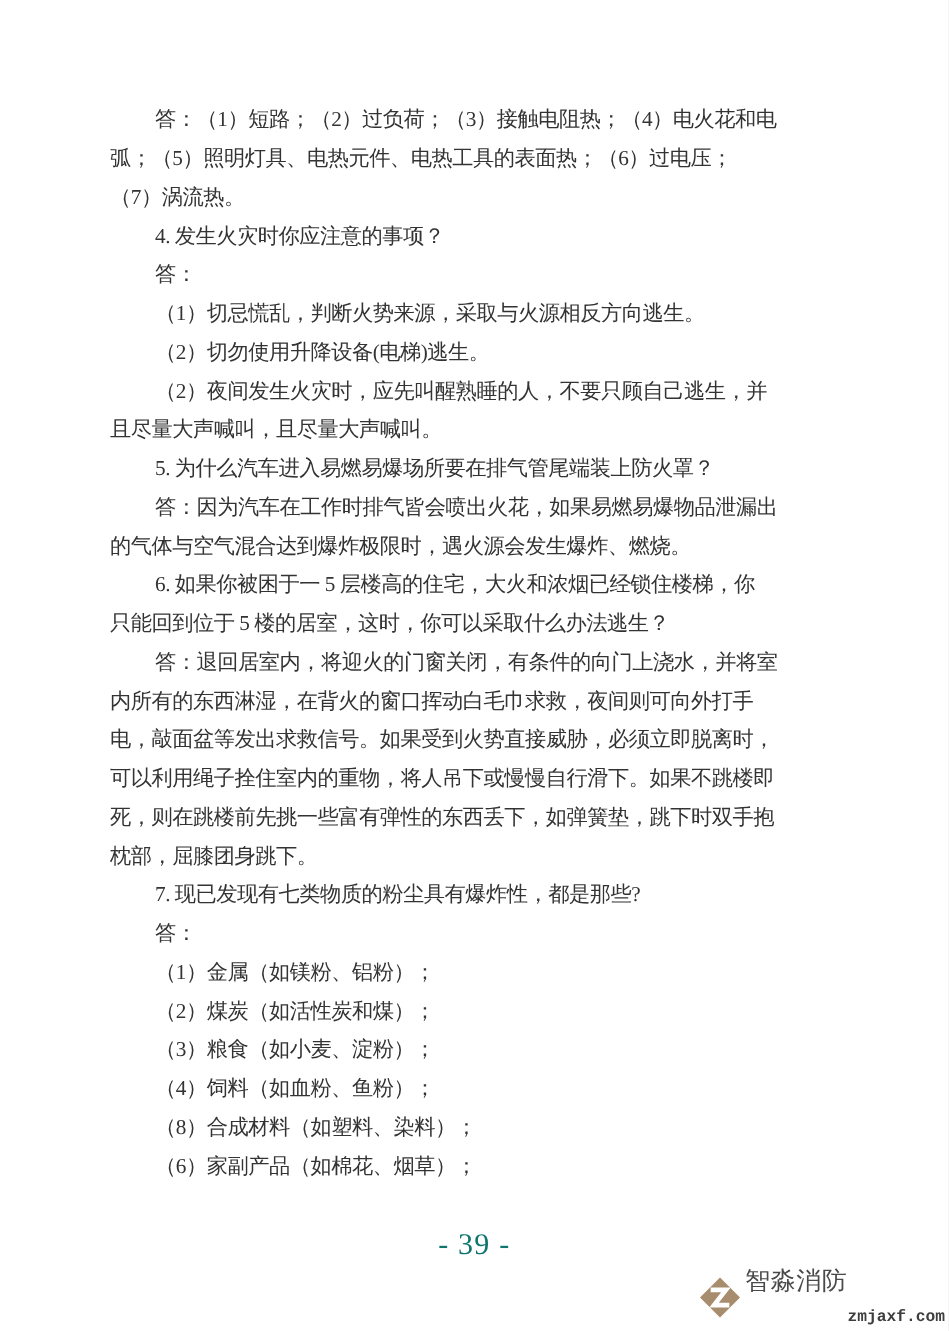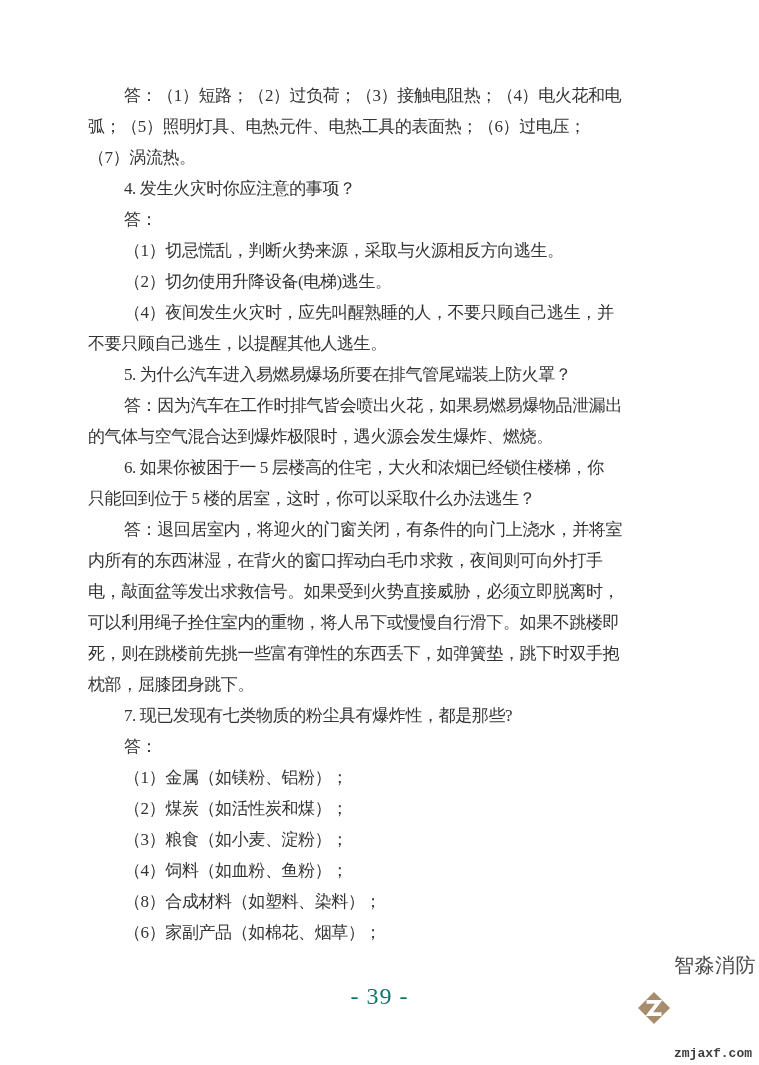--- a/index.html
+++ b/index.html
@@ -40,23 +40,22 @@
     display:flex;
     align-items:center;
   }
   .wm-icon{
     width:34px;height:34px;
     margin-right:3px;
     flex:0 0 auto;
   }
   .wm-text{
     display:flex;
-    flex-direction:column;
+    flex-direction:row;
     justify-content:center;
-    gap:40px;
   }
   .wm-brand{
     font-family:"Liberation Sans","DejaVu Sans",sans-serif;
     font-size:20px;
     line-height:20px;
     color:#4a4a4a;
     letter-spacing:0.5px;
   }
   .wm-domain{
     font-family:"Liberation Mono","DejaVu Sans Mono",monospace;
@@ -73,22 +72,22 @@
 <div class="page">
 
   <div class="content" id="lines">
       <div class="line indent">答：（1）短路；（2）过负荷；（3）接触电阻热；（4）电火花和电</div>
       <div class="line">弧；（5）照明灯具、电热元件、电热工具的表面热；（6）过电压；</div>
       <div class="line">（7）涡流热。</div>
       <div class="line indent">4. 发生火灾时你应注意的事项？</div>
       <div class="line indent">答：</div>
       <div class="line indent">（1）切忌慌乱，判断火势来源，采取与火源相反方向逃生。</div>
       <div class="line indent">（2）切勿使用升降设备(电梯)逃生。</div>
-      <div class="line indent">（4）夜间发生火灾时，应先叫醒熟睡的人，不要只顾自己逃生，并</div>
-      <div class="line">不要只顾自己逃生，以提醒其他人逃生。</div>
+      <div class="line indent">（2）夜间发生火灾时，应先叫醒熟睡的人，不要只顾自己逃生，并</div>
+      <div class="line">且尽量大声喊叫，且尽量大声喊叫。</div>
       <div class="line indent">5. 为什么汽车进入易燃易爆场所要在排气管尾端装上防火罩？</div>
       <div class="line indent">答：因为汽车在工作时排气皆会喷出火花，如果易燃易爆物品泄漏出</div>
       <div class="line">的气体与空气混合达到爆炸极限时，遇火源会发生爆炸、燃烧。</div>
       <div class="line indent">6. 如果你被困于一 5 层楼高的住宅，大火和浓烟已经锁住楼梯，你</div>
       <div class="line">只能回到位于 5 楼的居室，这时，你可以采取什么办法逃生？</div>
       <div class="line indent">答：退回居室内，将迎火的门窗关闭，有条件的向门上浇水，并将室</div>
       <div class="line">内所有的东西淋湿，在背火的窗口挥动白毛巾求救，夜间则可向外打手</div>
       <div class="line">电，敲面盆等发出求救信号。如果受到火势直接威胁，必须立即脱离时，</div>
       <div class="line">可以利用绳子拴住室内的重物，将人吊下或慢慢自行滑下。如果不跳楼即</div>
       <div class="line">死，则在跳楼前先挑一些富有弹性的东西丢下，如弹簧垫，跳下时双手抱</div>

